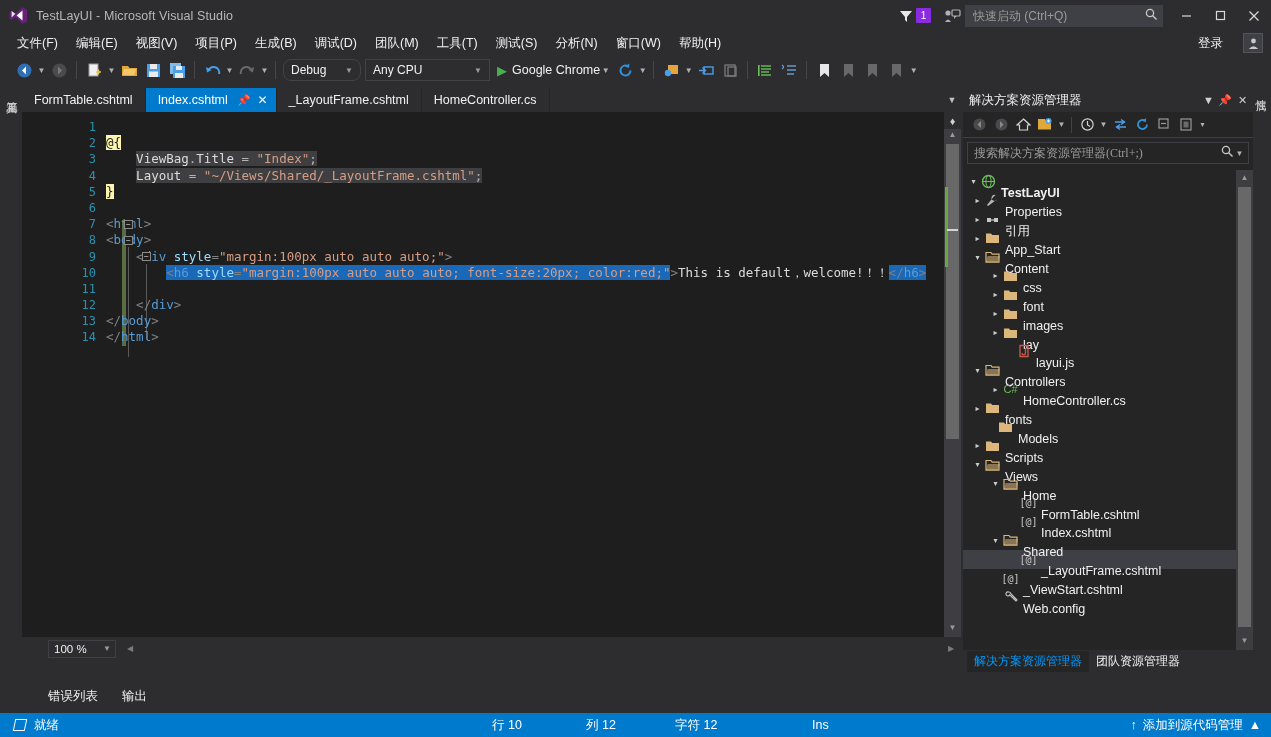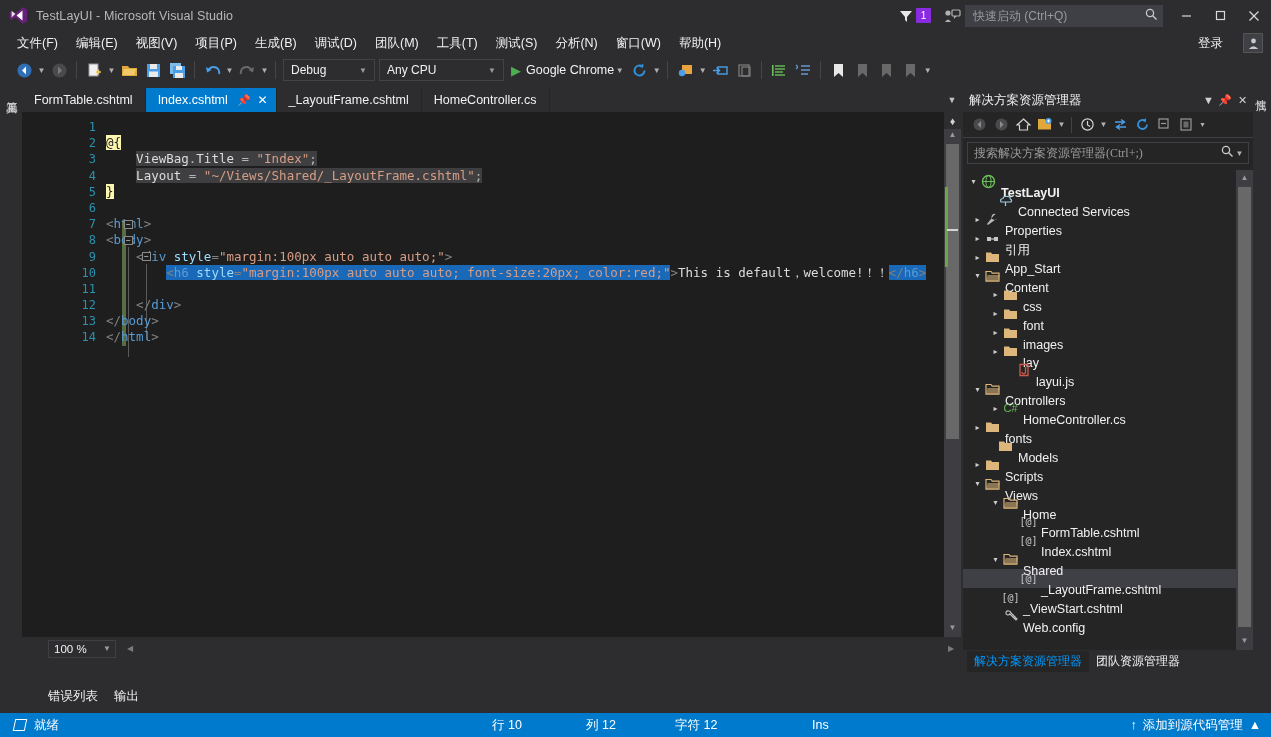--- a/index.html
+++ b/index.html
@@ -190,21 +190,21 @@
     display: flex; align-items: center; color: #f1f1f1; font-size: 11.5px; padding-left: 5px;
   }
   .zoom-combo .z-arrow { margin-left: auto; color: #9a9a9a; font-size: 8px; padding-right: 4px; }
   .hscroll-left { width: 16px; height: 16px; display:flex; align-items:center; justify-content:center; color:#7a7a7a; font-size:8px; margin-left: 6px;}
   .hscroll-track { flex: 1; height: 16px; background: #2d2d30; margin: 0 2px; }
   .hscroll-right { width: 16px; height: 16px; display:flex; align-items:center; justify-content:center; color:#7a7a7a; font-size:8px; margin-right: 2px;}
 
   
   .bottom-tabs {
     position: absolute; left: 22px; top: 684px; width: 939px; height: 24px;
-    background: #2d2d30; display: flex; align-items: center; padding-left: 26px;
+    background: #2d2d30; display: flex; align-items: center; padding-left: 26px; gap: 8px;
   }
   .bt-tab { color: #f1f1f1; font-size: 12.5px; margin-right: 16px; }
 
   
   .solexp {
     position: absolute; left: 963px; top: 88px; width: 290px; height: 584px;
     background: #252526;
   }
   .se-header {
     height: 24px; display: flex; align-items: center; padding: 0 2px 0 6px;
@@ -406,21 +406,21 @@
     <div class="tb-caret">▼</div>
     <div class="tb-btn">
       <svg width="17" height="17" viewBox="0 0 17 17">
           <path d="M13 9 q-3-6-9-3 q-3 2-2 6" fill="none" stroke="#6a6a6a" stroke-width="2"></path>
           <path d="M15 5 L14 10.5 L9.5 8 Z" fill="#6a6a6a"></path>
         </svg>
     </div>
     <div class="tb-caret">▼</div>
     <div class="tb-sep"></div>
 
-    <div class="tb-combo" style="width:92px;">
+    <div class="tb-combo" style="width:78px;border-radius:8px;">
       <span class="cmb-label">Debug</span>
       <span class="cmb-arrow">▼</span>
     </div>
     <div class="tb-combo" style="width:125px;">
       <span class="cmb-label">Any CPU</span>
       <span class="cmb-arrow">▼</span>
     </div>
     <div class="run-btn">
       <span class="play">▶</span>
       <span class="run-label">Google Chrome</span>
@@ -683,30 +683,20 @@
         <span class="ticon">
             <svg width="15" height="15" viewBox="0 0 15 15">
               <circle cx="7.5" cy="7.5" r="6" fill="none" stroke="#6bbf59" stroke-width="1.4"></circle>
               <ellipse cx="7.5" cy="7.5" rx="2.6" ry="6" fill="none" stroke="#6bbf59" stroke-width="1"></ellipse>
               <line x1="1.5" y1="7.5" x2="13.5" y2="7.5" stroke="#6bbf59" stroke-width="1"></line>
             </svg>
           </span>
         <span class="tlabel">TestLayUI</span>
       </div>
 
-      <div class="tr" style="padding-left:21px;">
-        <span class="tw"></span>
-        <span class="ticon">
-            <svg width="15" height="15" viewBox="0 0 15 15">
-              <path d="M3 9 q-1.5-3 2-3.5 q.8-3 4-2 q3-.6 3.4 2.5 q2 1 .6 3 z" fill="none" stroke="#9ecfe8" stroke-width="1.2"></path>
-              <line x1="7.5" y1="9" x2="7.5" y2="13" stroke="#9ecfe8" stroke-width="1.2"></line>
-            </svg>
-          </span>
-        <span class="tlabel">Connected Services</span>
-      </div>
 
       <div class="tr" style="padding-left:8px;">
         <span class="tw">▸</span>
         <span class="ticon">
             <svg width="15" height="15" viewBox="0 0 15 15">
               <path d="M10.5 2 a3 3 0 1 0 1.7 4.2 L3 13 l-1-1 L9 3.3 A3 3 0 0 0 10.5 2 z" fill="#b8b8b8"></path>
             </svg>
           </span>
         <span class="tlabel">Properties</span>
       </div>

